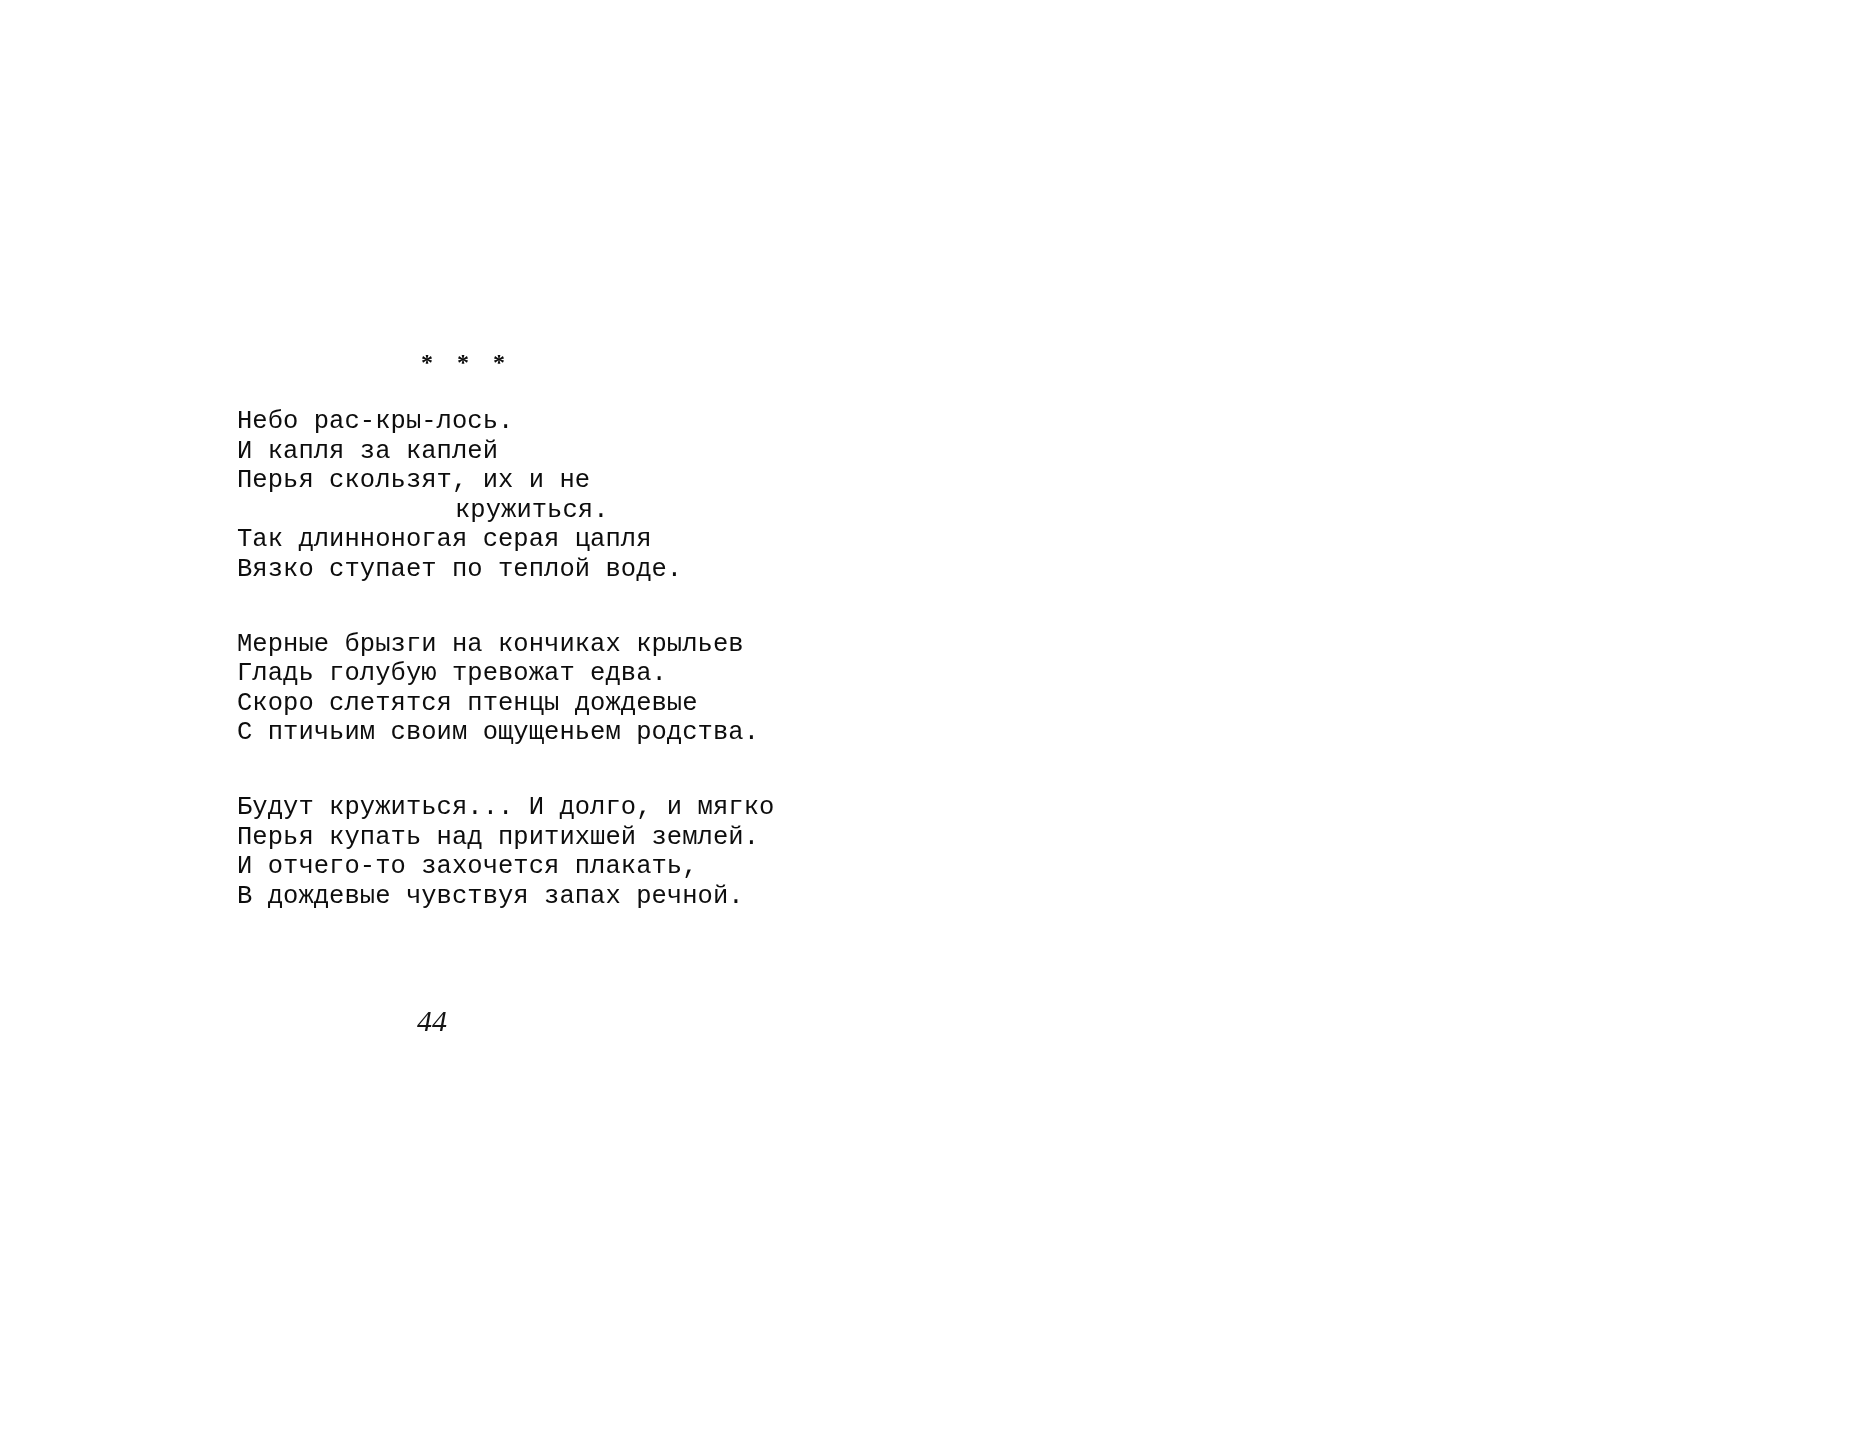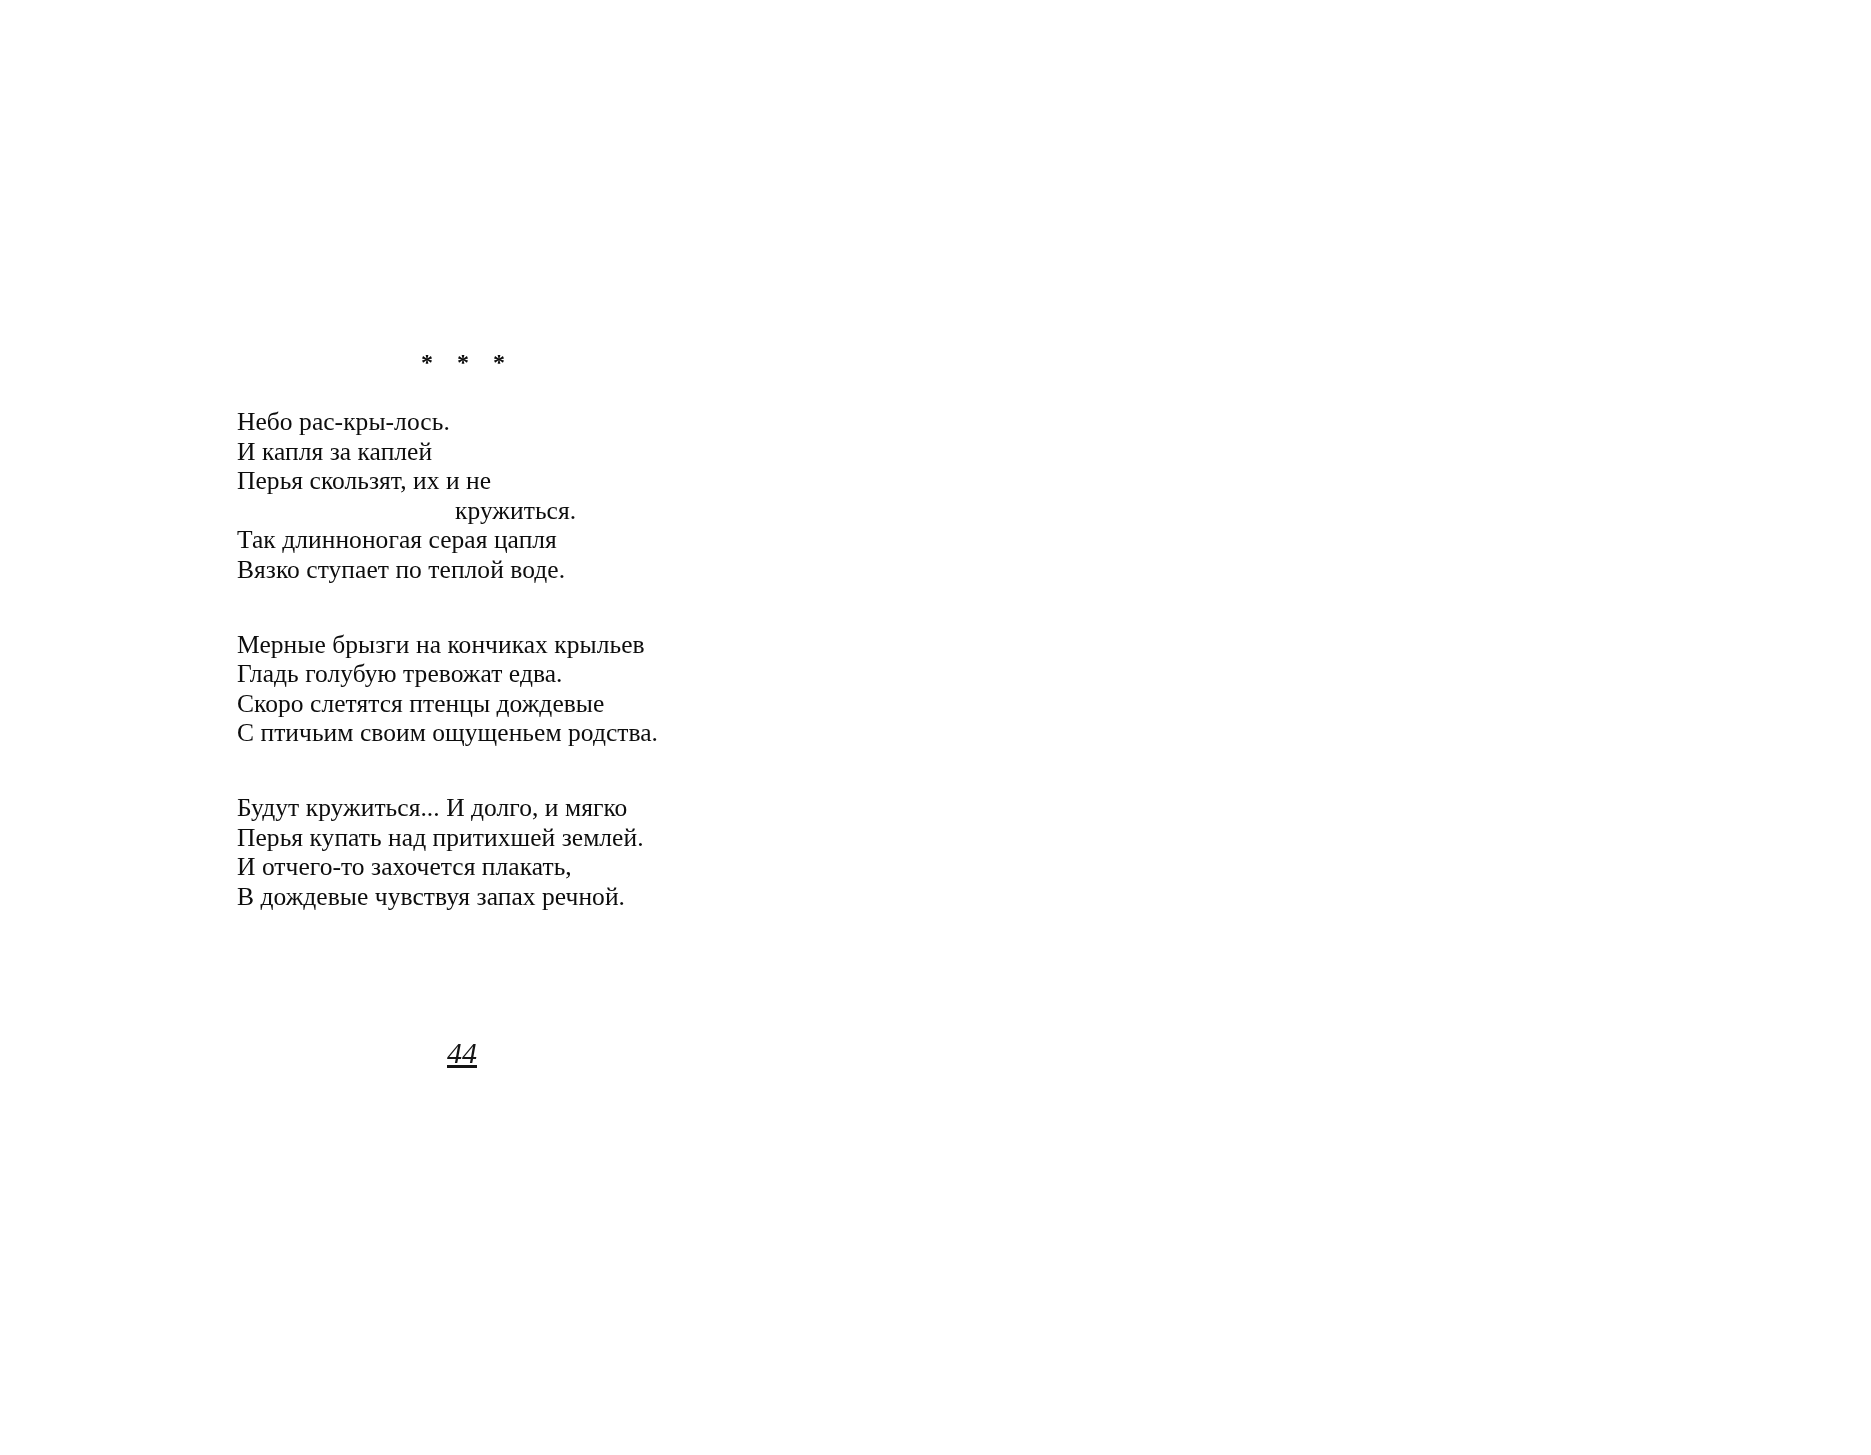--- a/index.html
+++ b/index.html
@@ -52,34 +52,35 @@
   .divider-left  { padding-left: 175px; }
 
   .stanza {
     margin: 0 0 45px 0;
   }
   .stanza:last-child { margin-bottom: 7px; }
 
   .line {
     display: block;
     white-space: pre;
+    font-family: Liberation Mono, monospace;
   }
 
   
   .line[data-indent="left-runon"]  { padding-left: 218px; }
 
   
   .folio {
     position: absolute;
     font-family: "Liberation Serif", "DejaVu Serif", serif;
     font-style: italic;
     font-size: 30px;
     color: #141414;
   }
-  .folio-left  { left: 417px;  top: 1036px; width: 60px; text-align: right; text-decoration: underline; }
+  .folio-left  { left: 417px;  top: 1004px; width: 60px; text-align: left; }
 </style>
 </head>
 <body>
 
 <div class="spread">
 
   <div class="page page-left">
 
     <div class="poem poem-left">
       <div class="divider divider-left">* * *</div>

